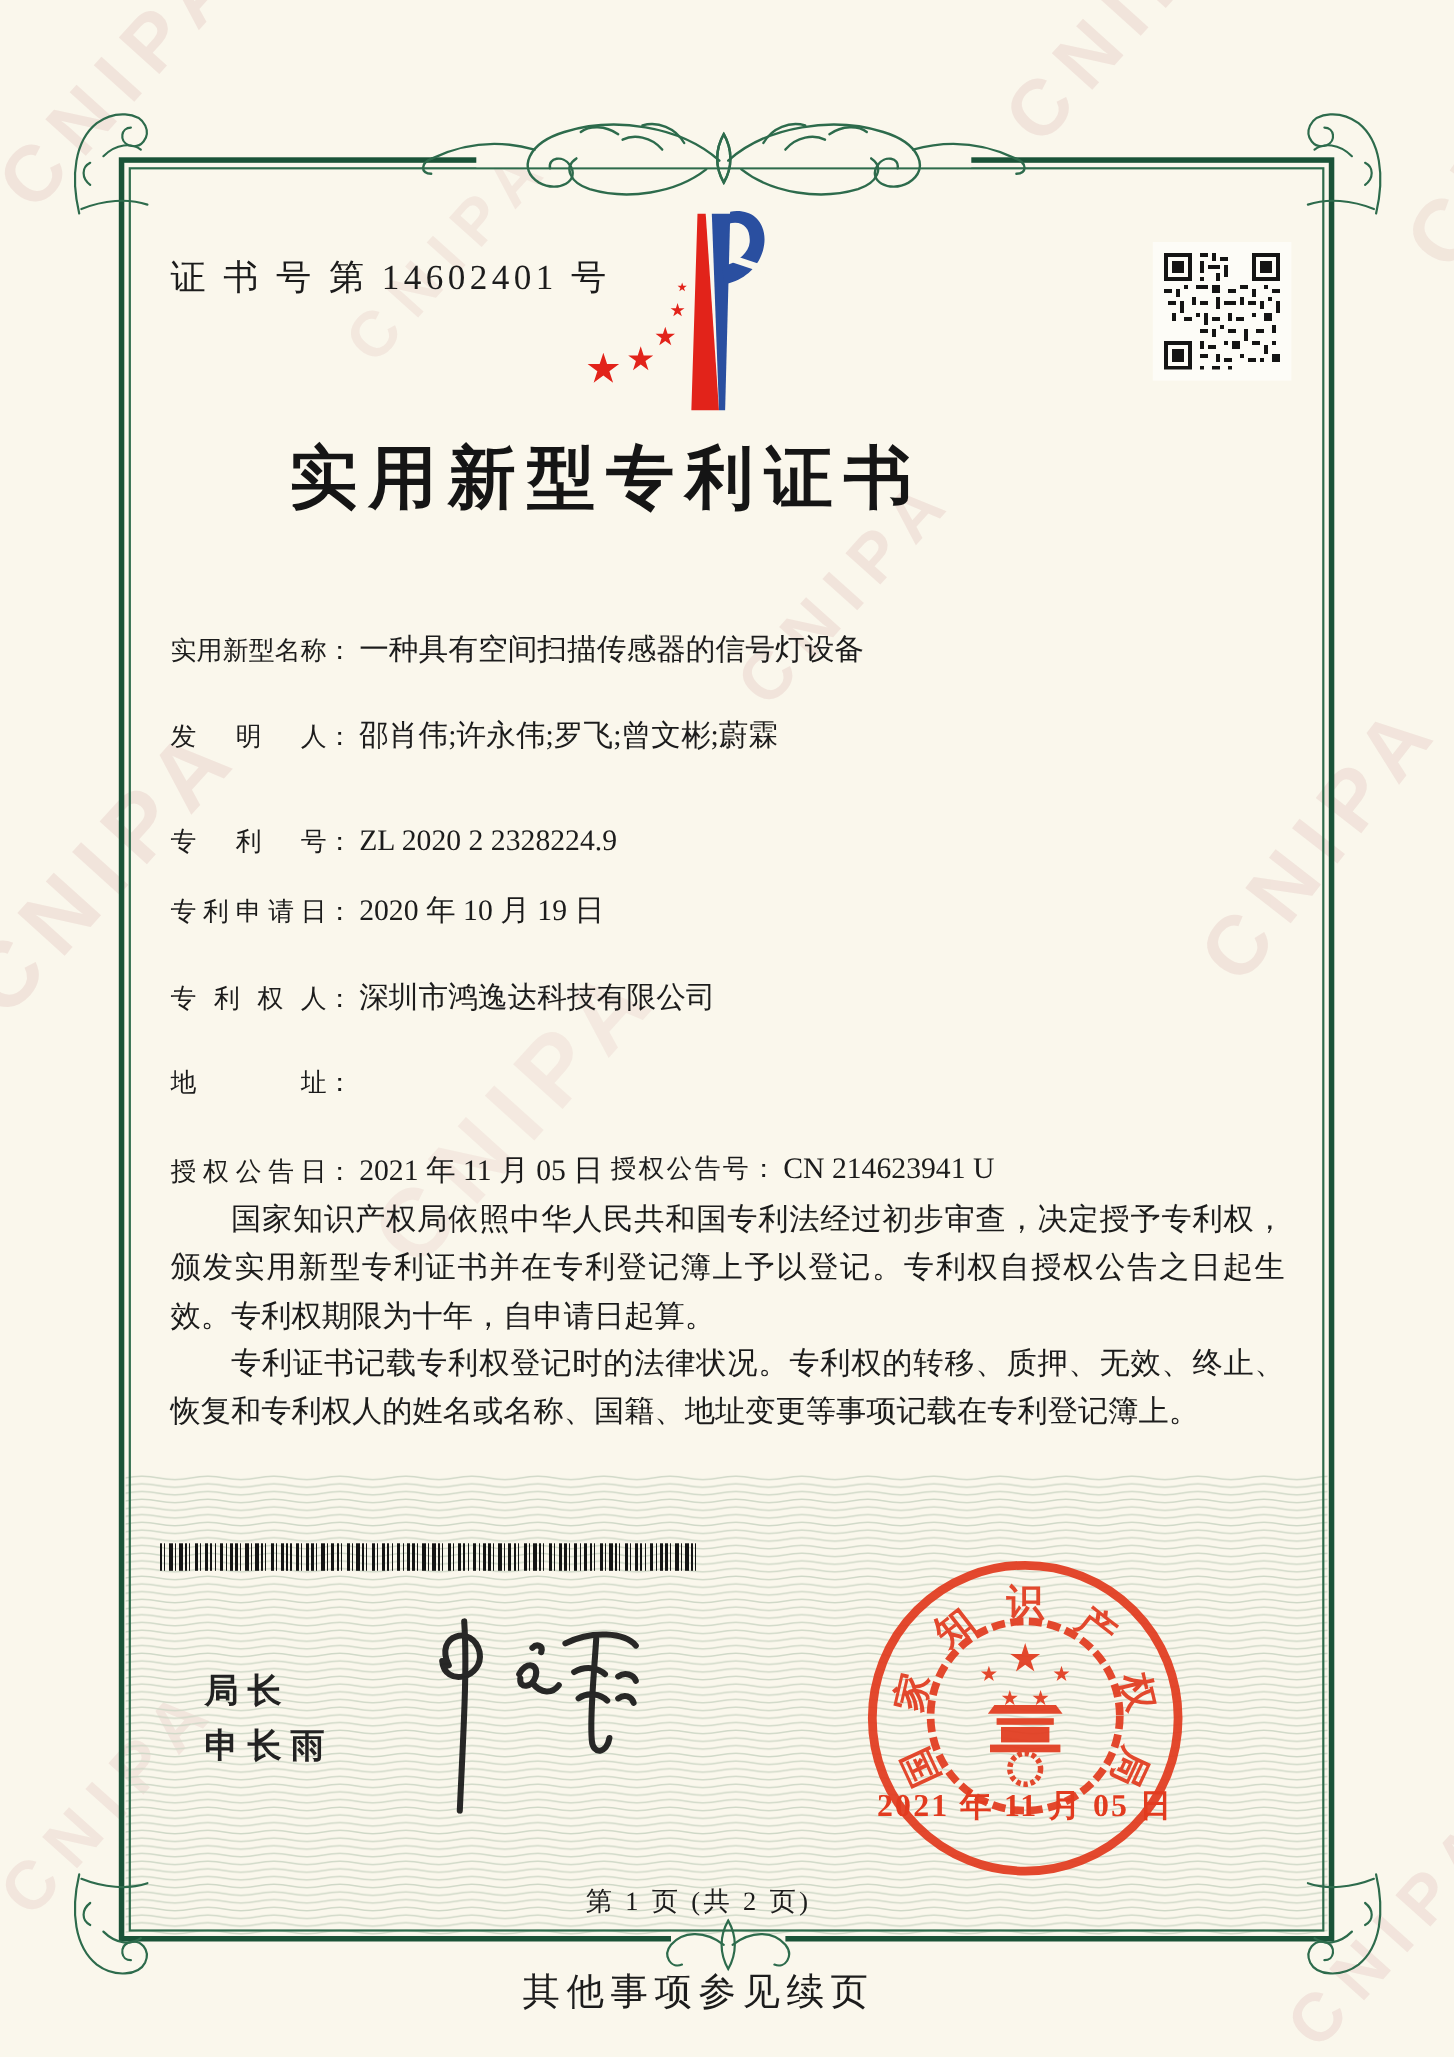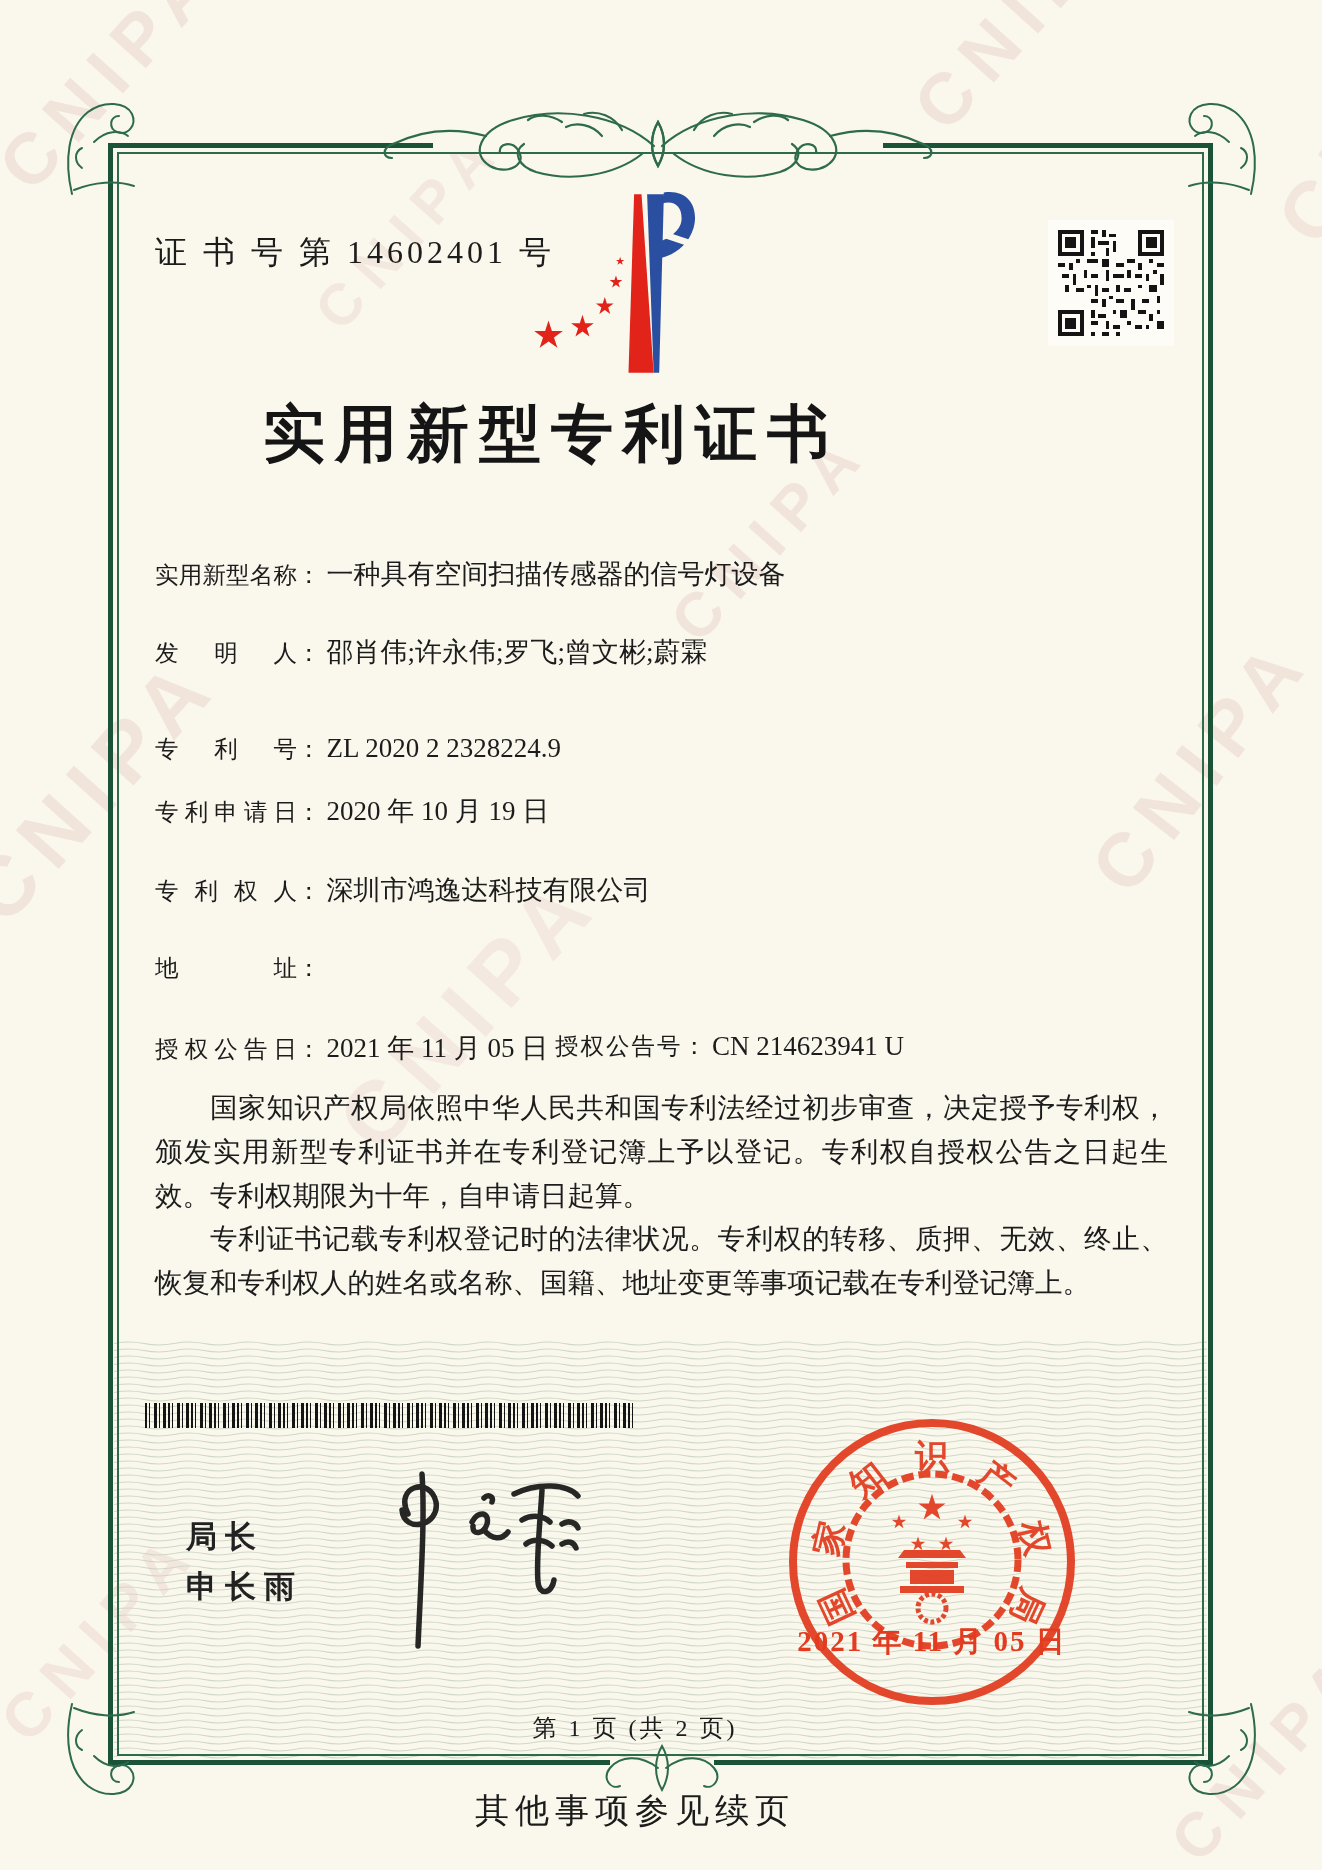--- a/index.html
+++ b/index.html
@@ -28,21 +28,21 @@
   .waves{position:absolute;z-index:1;left:114px;top:1340px;pointer-events:none;}
   
   .abs{position:absolute;z-index:3;}
   .cert-no{left:155px;top:231px;font-size:32px;letter-spacing:4px;}
   .title{
     left:108px;top:392px;width:886px;text-align:center;
     font-size:62px;font-weight:700;letter-spacing:10px;color:#151515;
   }
   .qr-wrap{left:1048px;top:220px;width:126px;height:126px;background:#fdfcf7;}
   .qr-wrap svg{position:absolute;left:10px;top:10px;}
-  .frow{left:155px;width:1015px;display:flex;align-items:baseline;}
+  .frow{left:155px;width:1015px;display:flex;align-items:baseline;margin-top:16px;}
   .flabel{
     display:inline-block;width:142px;font-size:23.5px;
     text-align:justify;text-align-last:justify;flex:none;
   }
   .fcolon{font-size:23.5px;flex:none;}
   .fvalue{font-size:27px;white-space:nowrap;padding-left:6px;}
   .addr-val{font-size:27px;line-height:39px;padding-left:6px;white-space:nowrap;}
   .grant2{position:absolute;left:400px;top:0;display:flex;align-items:flex-end;}
   .grant2 .flabel2{font-size:23.5px;letter-spacing:2px;}
   .body-block{

